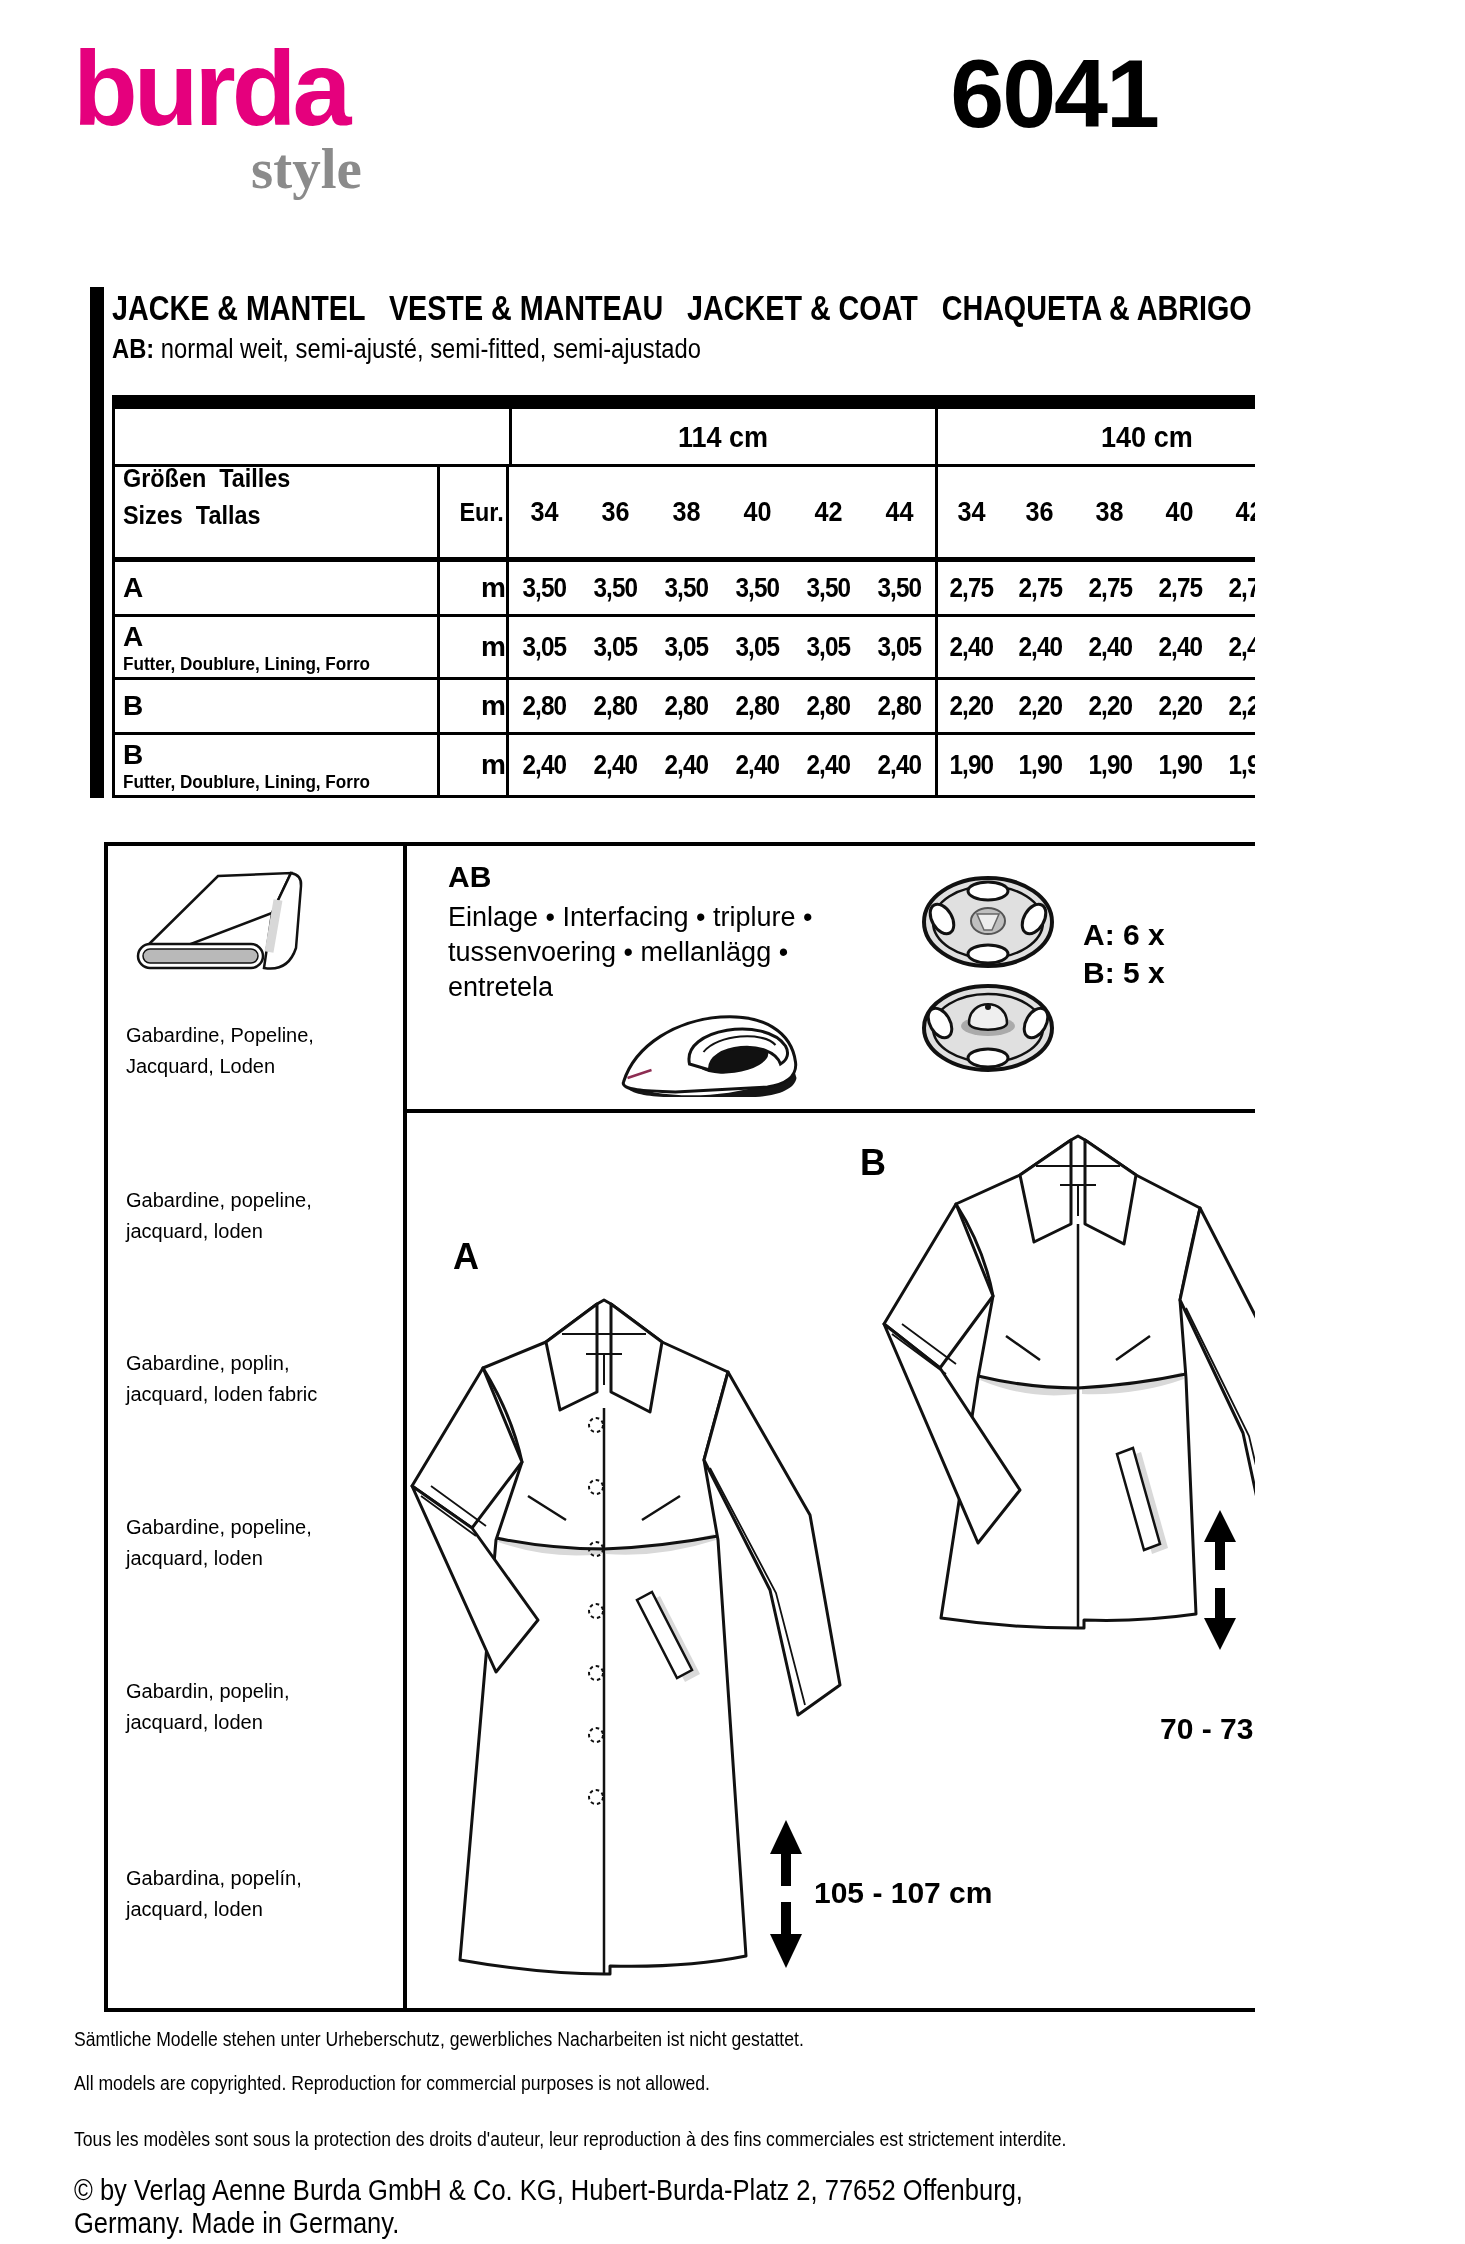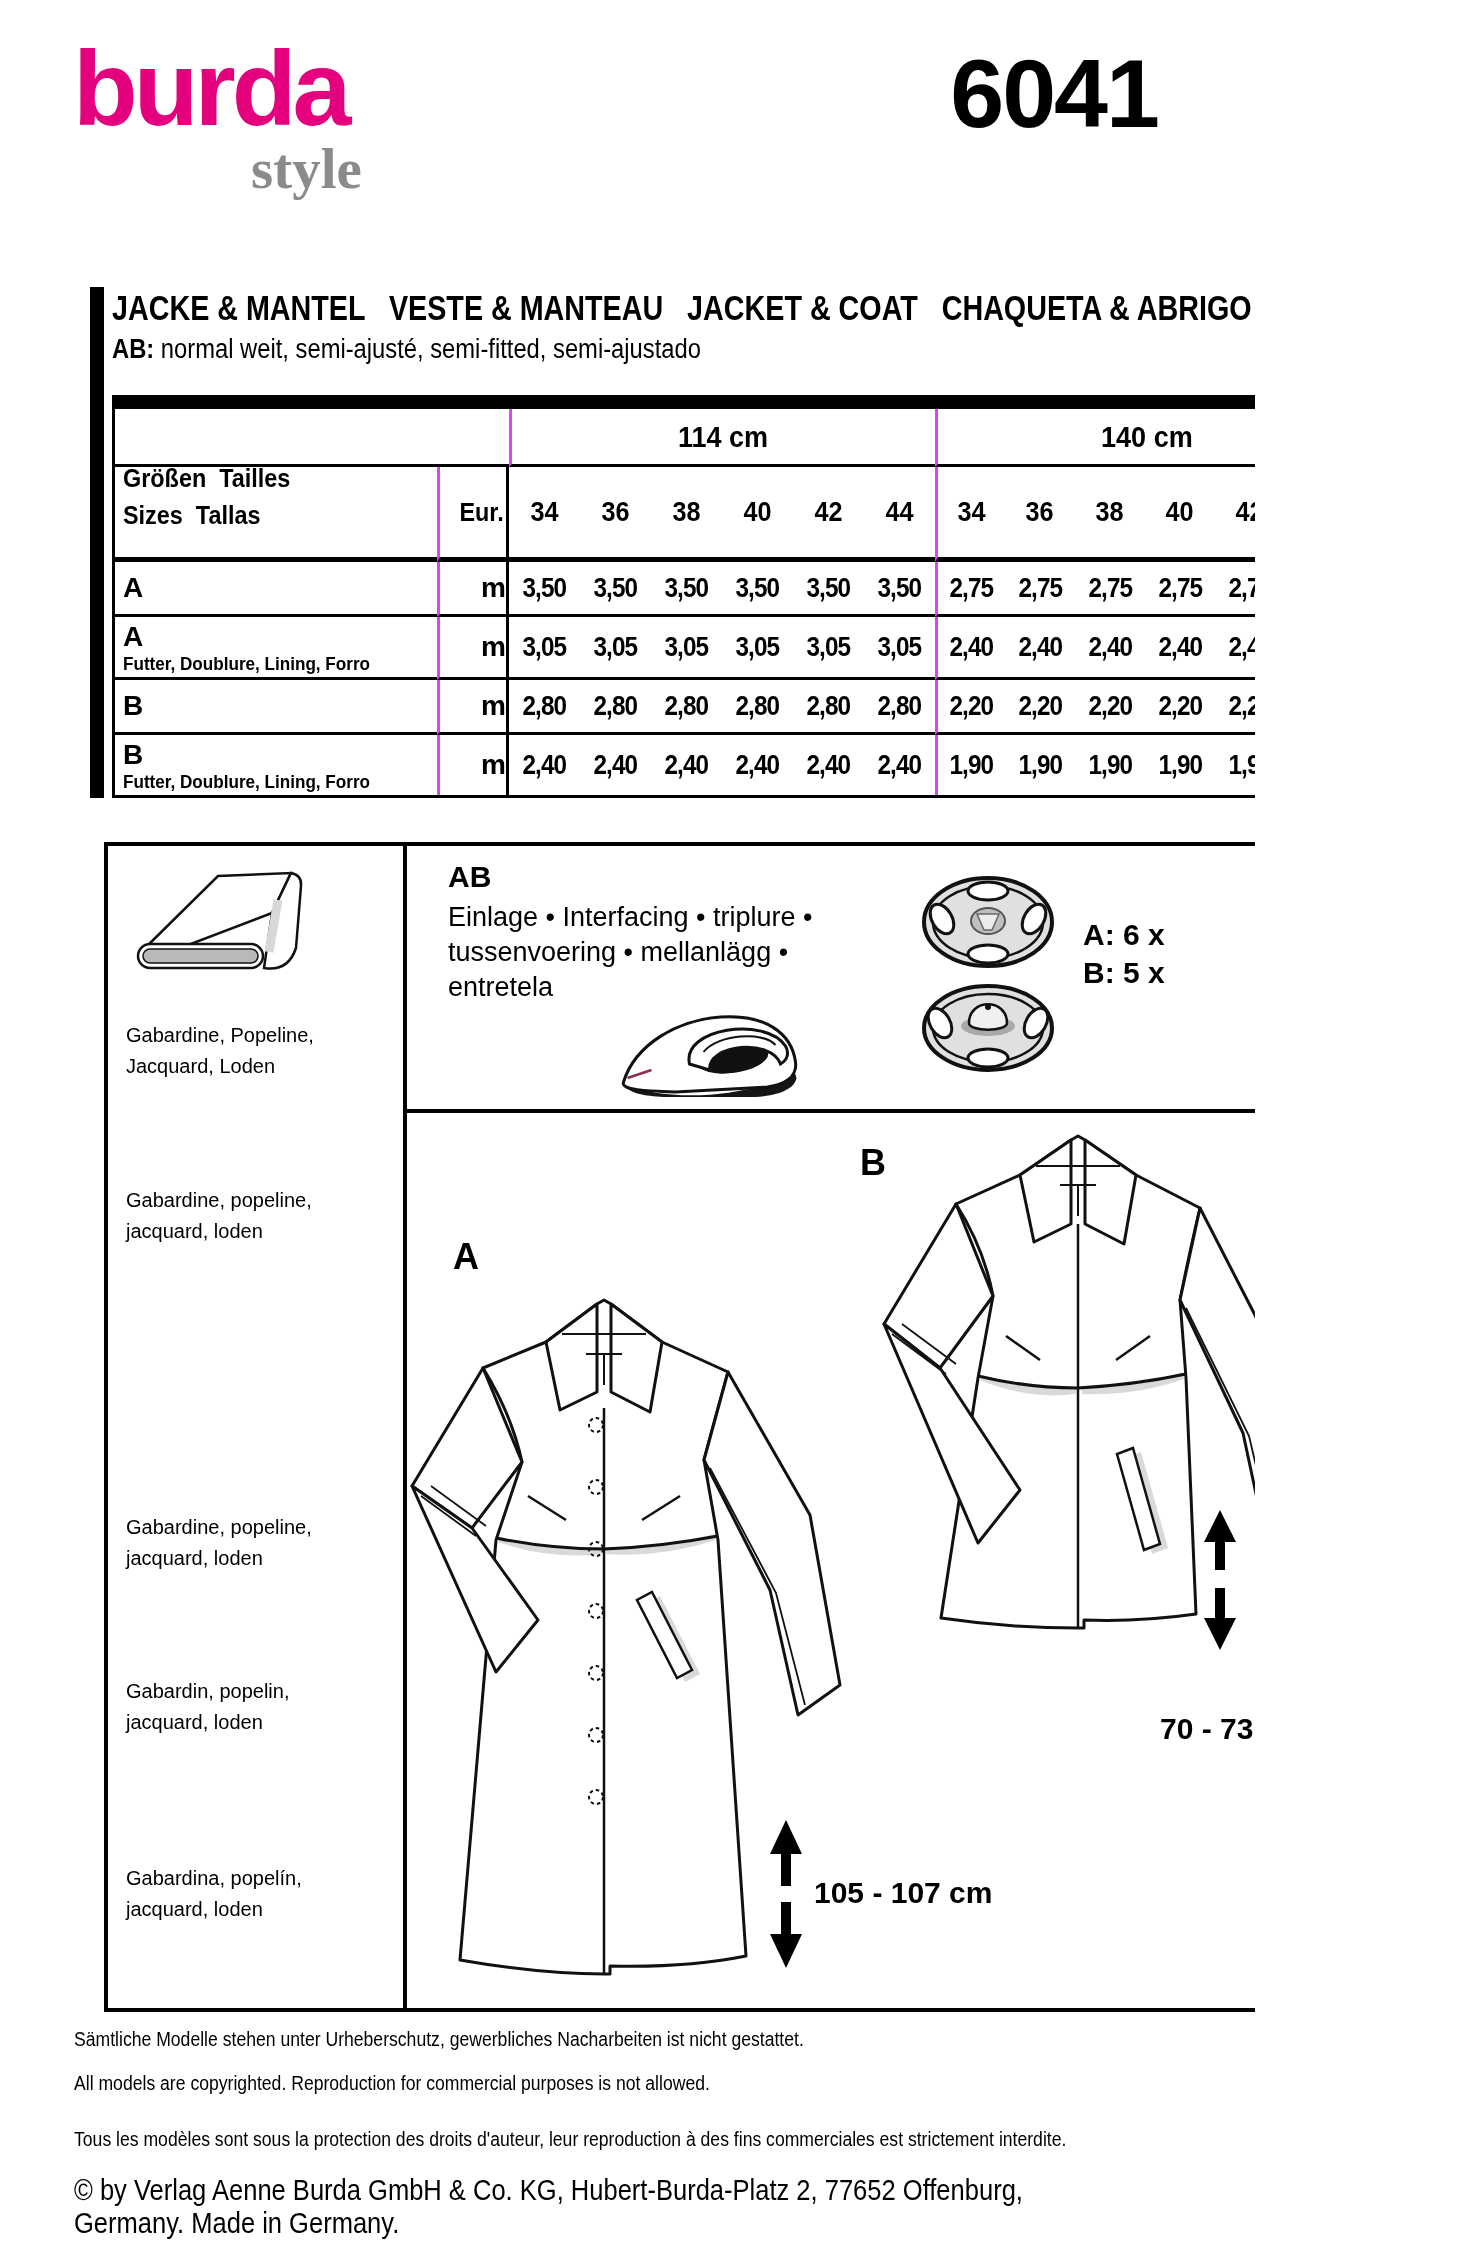--- a/index.html
+++ b/index.html
@@ -26,21 +26,21 @@
   .heading   { left:112px; top:288px; font-size:35px; font-weight:bold; white-space:pre; }
   .subhead   { left:112px; top:334px; font-size:27px; white-space:pre; }
   .subhead .lbl { font-weight:bold; }
 
   
   .ftable { left:112px; top:395px; display:grid;
             grid-template-columns:322px 72px repeat(6,71px) repeat(6,70px);
             grid-template-rows:58px 95px 55px 63px 55px 60px;
             border:3px solid #000; border-top:14px solid #000; background:#fff; }
   .tc  { display:flex; align-items:center; justify-content:center; }
-  .bl  { border-left:3px solid #d946ef; }
+  .bl  { border-left:3px solid #000000; }
   .br  { border-right:3px solid #000; }
   .bb  { border-bottom:3px solid #000; }
   .bb5 { border-bottom:5px solid #000; }
   .b30 { font-size:30px; font-weight:bold; }
   .b28 { font-size:28px; font-weight:bold; }
   .b26 { font-size:26px; font-weight:bold; }
   .v   { font-size:27px; font-weight:bold; letter-spacing:-1px; }
   .sub { font-size:19px; font-weight:bold; }
   .labcell { flex-direction:column; align-items:flex-start; justify-content:center; padding:4px 8px 5px 8px; }
   .labcell.wsub { justify-content:space-between; }
@@ -316,20 +316,24 @@
       <rect x="17" y="93" width="115" height="14" rx="7" fill="#b9b9b9" stroke="#111" stroke-width="1.5"></rect>
     </svg>
 
     <div class="mat" style="top:174px;">
         <div>Gabardine, Popeline,</div>
         <div>Jacquard, Loden</div>
       </div>
     <div class="mat" style="top:339px;">
         <div>Gabardine, popeline,</div>
         <div>jacquard, loden</div>
+      </div>
+    <div class="mat" style="top:502px;">
+        <div>Gabardine, poplin,</div>
+        <div>jacquard, loden fabric</div>
       </div>
     <div class="mat" style="top:666px;">
         <div>Gabardine, popeline,</div>
         <div>jacquard, loden</div>
       </div>
     <div class="mat" style="top:830px;">
         <div>Gabardin, popelin,</div>
         <div>jacquard, loden</div>
       </div>
     <div class="mat" style="top:994px;margin-top:23px;">

